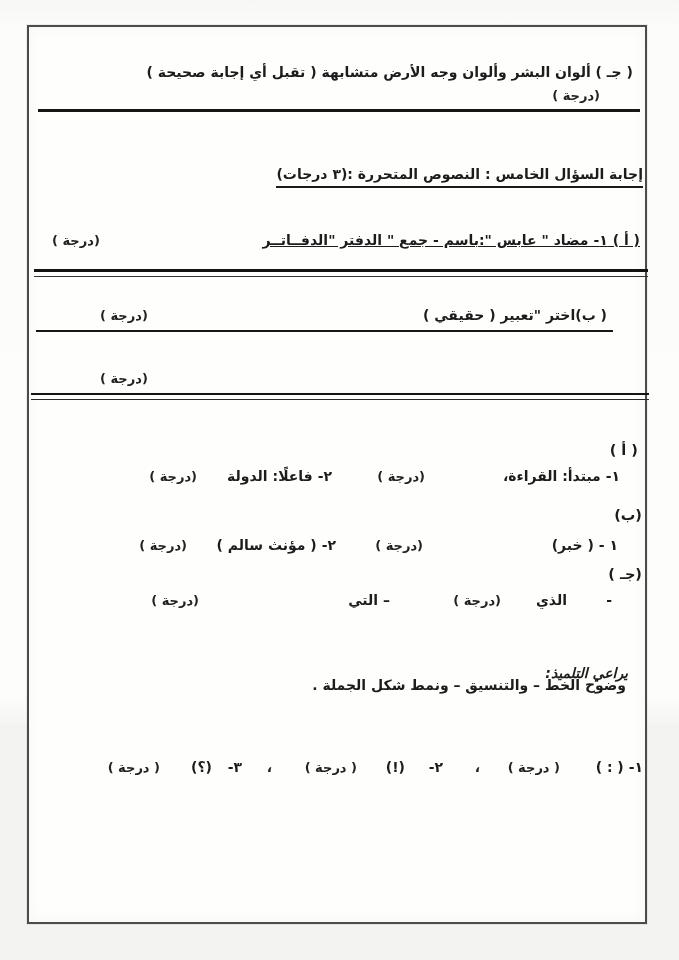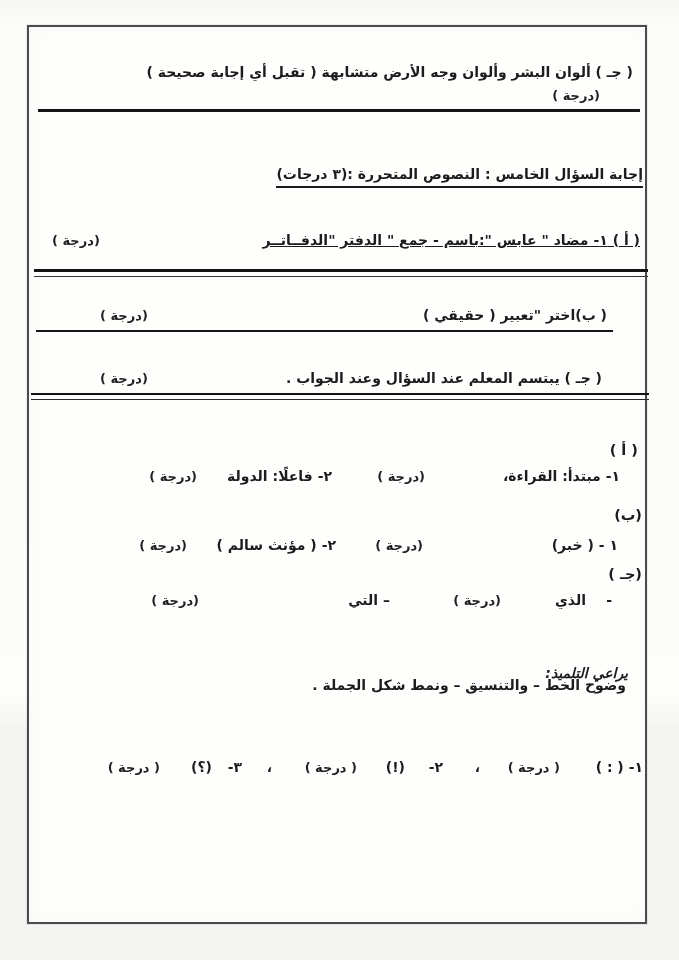--- a/index.html
+++ b/index.html
@@ -49,41 +49,40 @@
   <div class="t" style="top:230px;right:39px;text-decoration:underline;">( أ ) ١- مضاد " عابس ":باسم - جمع " الدفتر "الدفــاتــر</div>
   <div class="t mark" style="top:231px;left:52px;">(درجة )</div>
 
   <div class="rule-double" style="top:269px;left:34px;width:614px;"></div>
 
   <div class="t" style="top:305px;right:72px;">( ب)اختر "تعبير  ( حقيقي )</div>
   <div class="t mark" style="top:306px;left:100px;">(درجة )</div>
 
   <div class="rule" style="top:330px;left:36px;width:577px;height:2px;"></div>
 
-  <div class="t" style="top:368px;right:77px;">( جـ ) يبتسم المعلم عند السؤال وعند الجواب .</div>
   <div class="t mark" style="top:369px;left:100px;">(درجة )</div>
 
   <div class="rule-double2" style="top:393px;left:31px;width:618px;"></div>
 
 
   <div class="t label" style="top:440px;right:41px;">( أ )</div>
   <div class="t" style="top:466px;right:59px;">١- مبتدأ:  القراءة،</div>
   <div class="t mark" style="top:467px;right:254px;">(درجة )</div>
   <div class="t" style="top:466px;right:347px;">٢- فاعلًا:  الدولة</div>
   <div class="t mark" style="top:467px;right:482px;">(درجة )</div>
 
   <div class="t label" style="top:505px;right:37px;">(ب)</div>
   <div class="t" style="top:535px;right:61px;">١ -  ( خبر)</div>
   <div class="t mark" style="top:536px;right:256px;">(درجة )</div>
   <div class="t" style="top:535px;right:343px;">٢-  ( مؤنث سالم )</div>
   <div class="t mark" style="top:536px;right:492px;">(درجة )</div>
 
   <div class="t label" style="top:564px;right:37px;">(جـ )</div>
   <div class="t" style="top:590px;right:67px;">-</div>
-  <div class="t" style="top:590px;right:93px;">الذي</div>
+  <div class="t" style="top:590px;right:112px;">الذي</div>
   <div class="t mark" style="top:591px;right:178px;">(درجة )</div>
   <div class="t" style="top:590px;right:289px;">–  التي</div>
   <div class="t mark" style="top:591px;right:480px;">(درجة )</div>
 
   <div class="t" style="top:663px;right:51px;font-style:italic;">يراعي التلميذ:</div>
   <div class="t" style="top:675px;right:53px;">وضوح الخط – والتنسيق – ونمط شكل الجملة  .</div>
 
   <div class="t" style="top:757px;right:36px;">١- ( : )</div>
   <div class="t mark" style="top:758px;right:119px;">( درجة )</div>
   <div class="t" style="top:757px;right:199px;">،</div>

